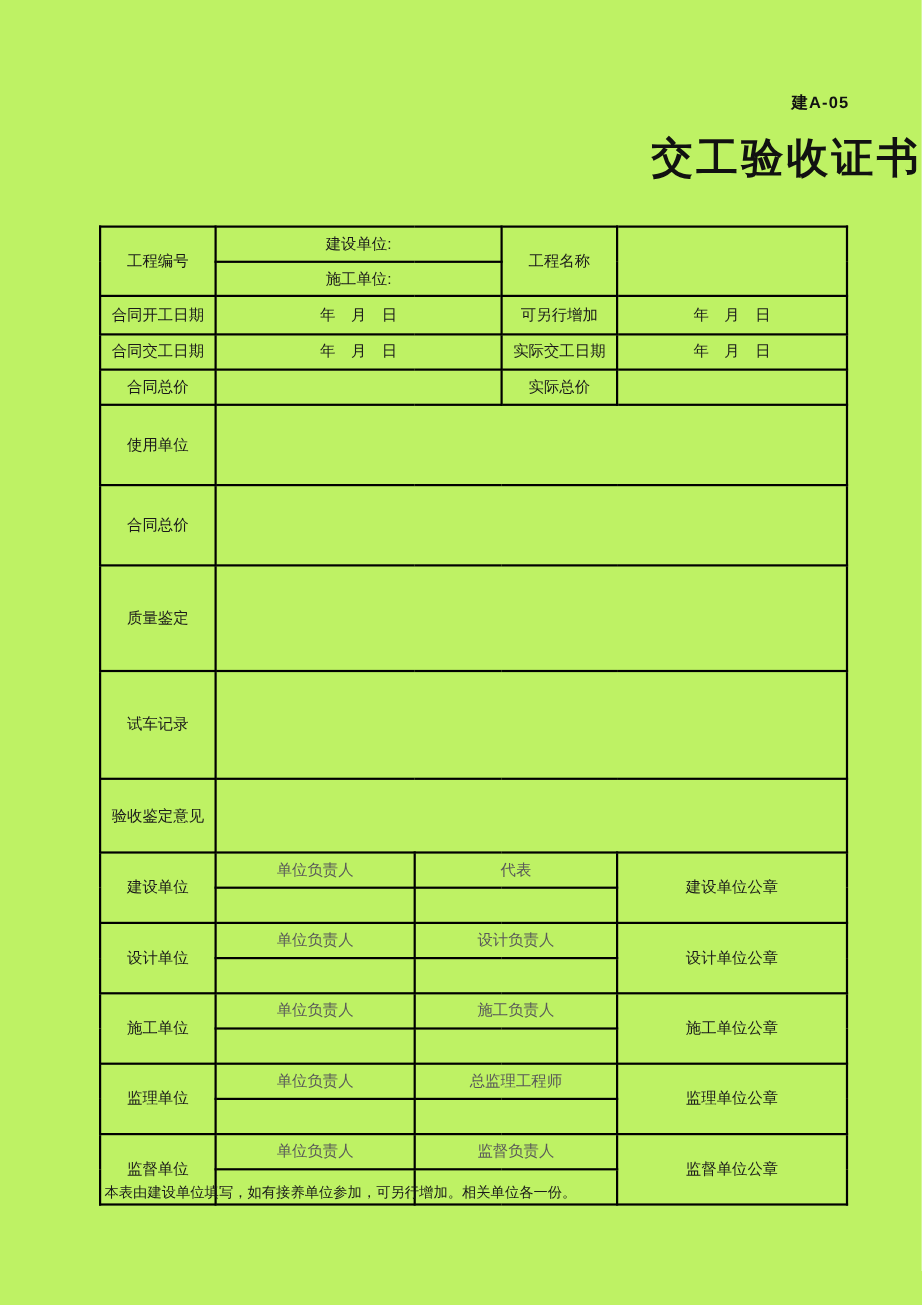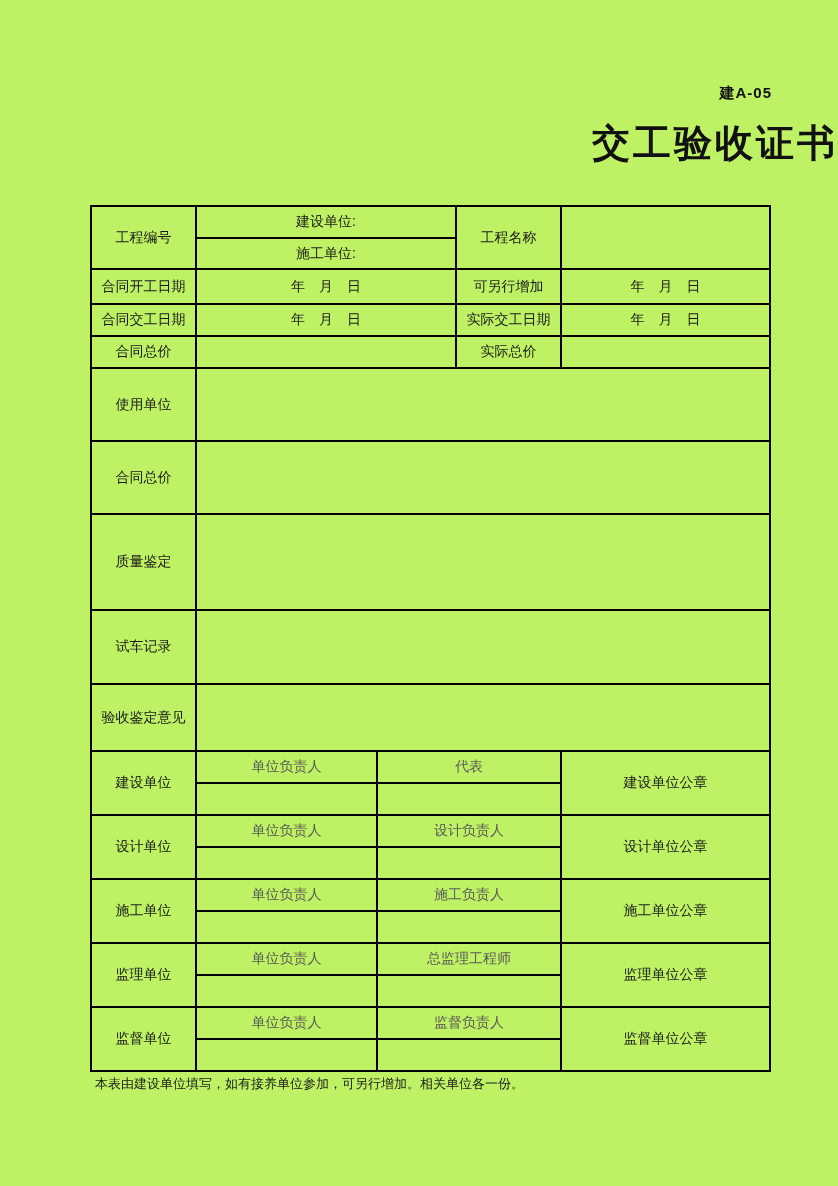--- a/index.html
+++ b/index.html
@@ -32,21 +32,21 @@
     font-size:14px;color:#1a1a1a;
   }
   table.form td{
     border:2px solid #000;
     text-align:center;vertical-align:middle;
     padding:0;overflow:hidden;
   }
   td.left{text-align:left;padding-left:10px;}
   td.subhead{color:#595959;}
   tr.h31{height:31px;padding-left:26px;} tr.h32{height:32px;} tr.h35{height:35px;}
-  tr.h63{height:73px;} tr.h67{height:67px;} tr.h94{height:74px;} tr.h96{height:96px;padding-left:44px;}
+  tr.h63{height:73px;} tr.h67{height:67px;} tr.h94{height:98px;} tr.h96{height:96px;padding-left:44px;}
   .footer-note{
     position:absolute;left:95px;top:1075px;
     font-size:13px;color:#1a1a1a;text-align:right;
   }
 </style>
 </head>
 <body>
 
 <div class="page">
 

